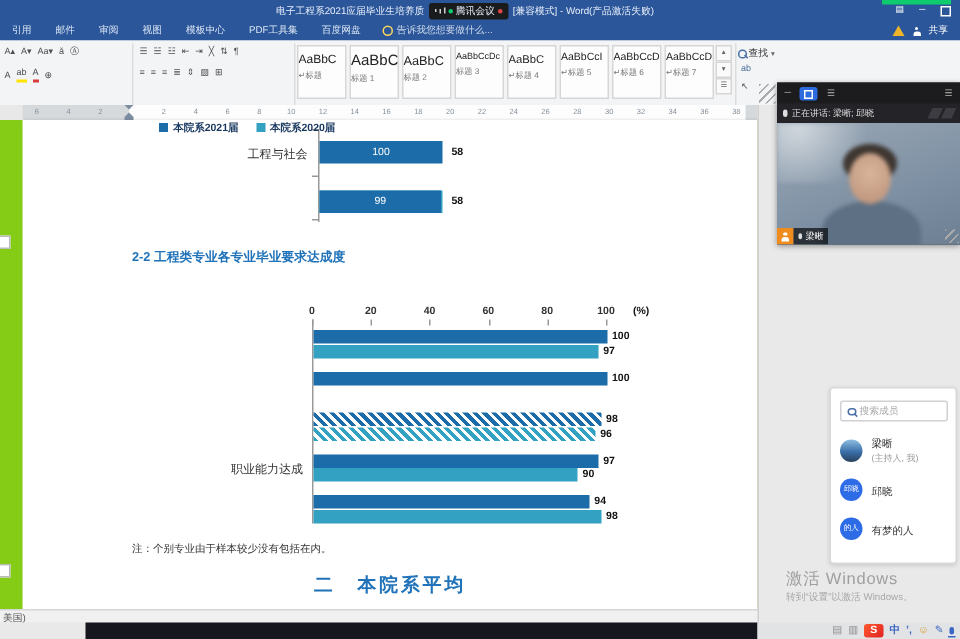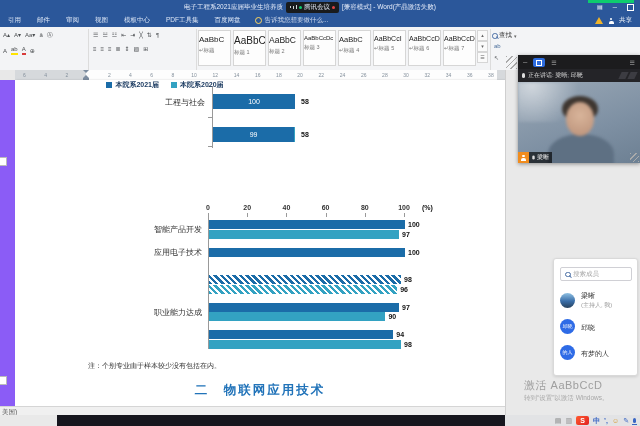--- a/index.html
+++ b/index.html
@@ -51,21 +51,21 @@
   
   #ruler{left:0;top:70px;width:640px;height:10px;background:#e8e8e8;}
   #ruler-strip{position:absolute;left:15px;top:0;width:490px;height:10px;background:#d6d9dc;}
   #ruler-white{position:absolute;left:71px;top:0;width:411px;height:10px;background:#fdfdfd;}
   .rmark{position:absolute;top:2px;width:10px;text-align:center;font-size:5px;color:#84909c;}
   #indent-marker{position:absolute;left:68px;top:0;width:6px;height:10px;}
   .tri-d{width:0;height:0;border-left:3px solid transparent;border-right:3px solid transparent;border-top:3px solid #7d8da0;}
   .tri-u{width:0;height:0;border-left:3px solid transparent;border-right:3px solid transparent;border-bottom:3px solid #7d8da0;margin-top:2px;}
   .ind-box{width:6px;height:2px;background:#7d8da0;}
   
-  #docarea{left:0;top:80px;width:640px;height:326px;background:#8b5cf6;}
+  #docarea{left:0;top:80px;width:640px;height:326px;background:#84cc16;}
   #page{position:absolute;left:15px;top:0;width:490px;height:326px;background:#fff;box-shadow:1px 0 2px rgba(0,0,0,.15);}
   .pgsep{position:absolute;left:-7px;width:14px;height:9px;background:#fff;border:1px solid #bbb;box-sizing:border-box;}
   .cat-label{position:absolute;text-align:right;font-size:8px;color:#333;white-space:nowrap;}
   .bar{position:absolute;}
   .bar-inlabel{width:100%;text-align:center;font-size:7px;color:#fff;line-height:15px;}
   .val-label{position:absolute;font-size:7px;font-weight:bold;color:#111;white-space:nowrap;}
   .tickline{position:absolute;background:#999;}
   .ticklabel{position:absolute;width:20px;text-align:center;font-size:7px;font-weight:bold;color:#333;}
   .legend-item{display:flex;align-items:center;gap:3px;}
   .legend-sq{width:6px;height:6px;}
@@ -311,20 +311,21 @@
           <div class="bar" style="left: 198px; top: 14px; width: 82px; height: 15px; background: rgb(27, 108, 168);">
             <div class="bar-inlabel" style="">100</div>
           </div>
           <div class="val-label" style="left: 286px; top: 17.5px;">58</div>
           <div class="bar" style="left: 198px; top: 47px; width: 82px; height: 15px; background: rgb(51, 162, 194);"></div>
           <div class="bar" style="left: 198px; top: 47px; width: 81.18px; height: 15px; background: rgb(27, 108, 168);">
             <div class="bar-inlabel" style="">99</div>
           </div>
           <div class="val-label" style="left: 286px; top: 50.5px;">58</div>
         </div>
+      <div id="doc-heading">2-2  工程类专业各专业毕业要求达成度</div>
       <div id="chart2" style="position:absolute;inset:0">
           <div style="left: 95px; top: 110px; width: 300px; display: flex; justify-content: center; gap: 12px;">
             <div class="legend-item" style="">
               <div class="legend-sq" style="background: rgb(27, 108, 168);"></div>
               <div class="legend-txt" style="">本院系2021届</div>
             </div>
             <div class="legend-item" style="">
               <div class="legend-sq" style="background: rgb(51, 162, 194);"></div>
               <div class="legend-txt" style="">本院系2020届</div>
             </div>
@@ -340,40 +341,38 @@
           <div class="ticklabel" style="left: 339.8px; top: 124px;">80</div>
           <div class="tickline" style="left: 349.8px; top: 133px; width: 1px; height: 4px;"></div>
           <div class="ticklabel" style="left: 379px; top: 124px;">100</div>
           <div class="tickline" style="left: 389px; top: 133px; width: 1px; height: 4px;"></div>
           <div class="val-label" style="left: 407px; top: 124px;">(%)</div>
           <div class="tickline" style="left: 193px; top: 133px; width: 1px; height: 136px;"></div>
           <div class="bar" style="left: 194px; top: 140px; width: 196px; height: 9px; background: rgb(27, 108, 168);"></div>
           <div class="val-label" style="left: 393px; top: 141px;">100</div>
           <div class="bar" style="left: 194px; top: 149.5px; width: 190.12px; height: 9px; background: rgb(51, 162, 194);"></div>
           <div class="val-label" style="left: 387.12px; top: 150.5px;">97</div>
-          <div class="cat-label" style="left: 40px; top: 144.25px; width: 147px;">智能产品开发</div>
           <div class="bar" style="left: 194px; top: 167.5px; width: 196px; height: 9px; background: rgb(27, 108, 168);"></div>
           <div class="val-label" style="left: 393px; top: 168.5px;">100</div>
-          <div class="cat-label" style="left: 40px; top: 167px; width: 147px;">应用电子技术</div>
           <div class="bar" style="left: 194px; top: 195px; width: 192.08px; height: 9px; background: repeating-linear-gradient(45deg, rgb(27, 108, 168) 0px, rgb(27, 108, 168) 2.5px, rgb(255, 255, 255) 2.5px, rgb(255, 255, 255) 4.5px);"></div>
           <div class="val-label" style="left: 389.08px; top: 196px;">98</div>
           <div class="bar" style="left: 194px; top: 204.5px; width: 188.16px; height: 9px; background: repeating-linear-gradient(45deg, rgb(51, 162, 194) 0px, rgb(51, 162, 194) 2.5px, rgb(255, 255, 255) 2.5px, rgb(255, 255, 255) 4.5px);"></div>
           <div class="val-label" style="left: 385.16px; top: 205.5px;">96</div>
           <div class="bar" style="left: 194px; top: 222.5px; width: 190.12px; height: 9px; background: rgb(27, 108, 168);"></div>
           <div class="val-label" style="left: 387.12px; top: 223.5px;">97</div>
           <div class="bar" style="left: 194px; top: 232px; width: 176.4px; height: 9px; background: rgb(51, 162, 194);"></div>
           <div class="val-label" style="left: 373.4px; top: 233px;">90</div>
           <div class="cat-label" style="left: 40px; top: 226.75px; width: 147px;">职业能力达成</div>
           <div class="bar" style="left: 194px; top: 250px; width: 184.24px; height: 9px; background: rgb(27, 108, 168);"></div>
           <div class="val-label" style="left: 381.24px; top: 251px;">94</div>
           <div class="bar" style="left: 194px; top: 259.5px; width: 192.08px; height: 9px; background: rgb(51, 162, 194);"></div>
           <div class="val-label" style="left: 389.08px; top: 260.5px;">98</div>
         </div>
       <div id="doc-note">注：个别专业由于样本较少没有包括在内。</div>
-      <div id="doc-next">二　物联网应用技术</div>
+      <div id="doc-next">二　本院系平均</div>
     </div>
   </div>
 
   <div id="statusbar" class="abs">
     <span id="lang">美国)</span>
   </div>
 
   <div id="grayoverlay" class="abs"></div>
 
   <div id="bottomband" class="abs">
@@ -384,21 +383,21 @@
         <span class="tb-glyph">▥</span>
         <span id="sogou">S</span>
         <span class="tb-blue">中</span>
         <span class="tb-blue">’,</span>
         <span class="tb-glyph" style="color: rgb(216, 155, 47);">☺</span>
         <span class="tb-blue">✎</span>
         <span class="mic-css"></span>
       </div>
   </div>
 
-  <div id="wm1" class="abs">激活 AaBbCcD</div>
+  <div id="wm1" class="abs">激活 Windows</div>
   <div id="wm2" class="abs">转到“设置”以激活 Windows。</div>
 
   <div id="members-card" class="abs">
     <div id="search-box">
       <span class="mag"></span>
       <span id="search-ph">搜索成员</span>
     </div>
     <div id="members-list">
         <div class="mrow" style="top: 30px;">
           <div class="m-av" style="background: linear-gradient(rgb(143, 192, 226) 0%, rgb(58, 110, 168) 55%, rgb(39, 65, 92) 100%);"></div>

